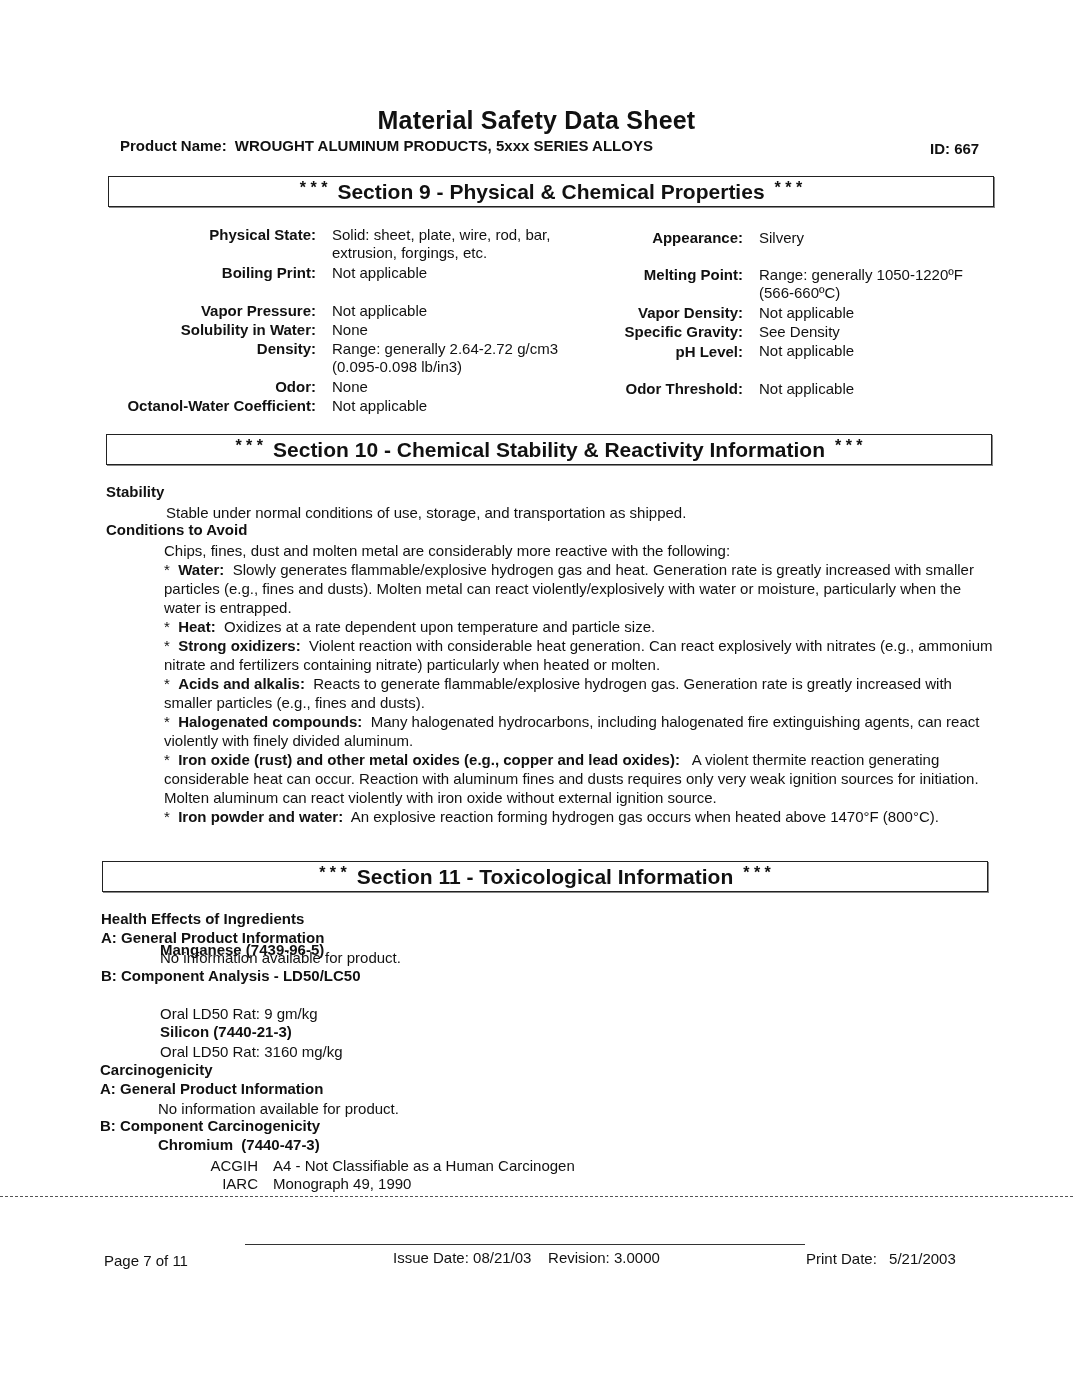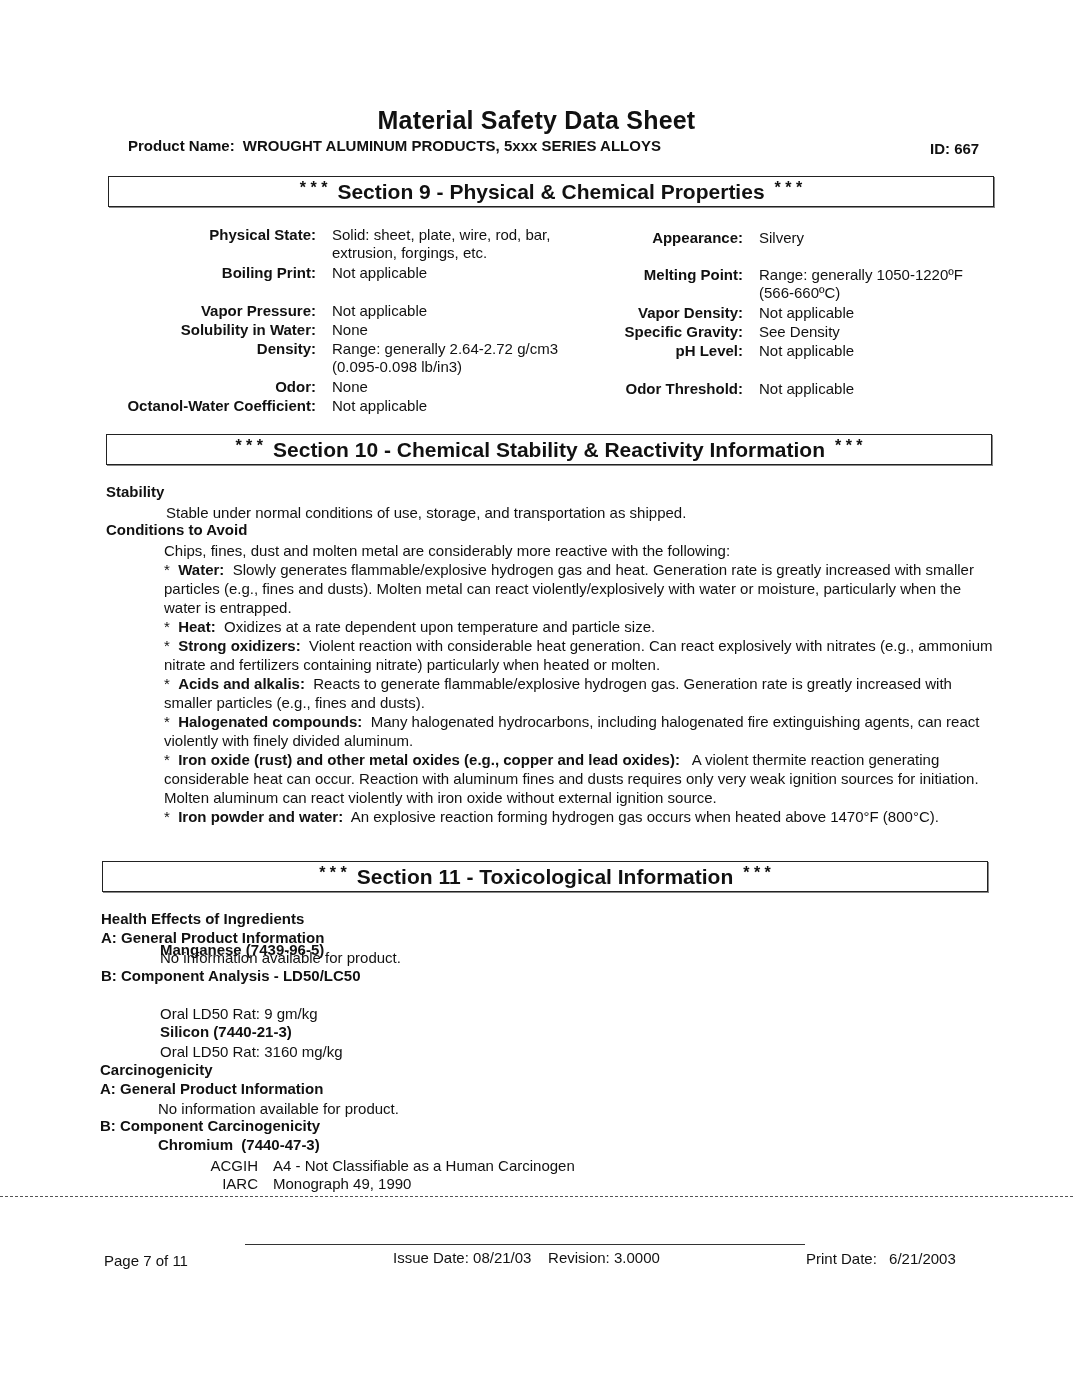--- a/index.html
+++ b/index.html
@@ -1,20 +1,20 @@
 <!DOCTYPE html>
 <html><head>
 <meta charset="utf-8">
 <style>
   html, body { margin:0; padding:0; background:#ffffff; }
   body { width:1073px; height:1382px; position:relative; overflow:hidden;
          font-family:"Liberation Sans", sans-serif; color:#111; }
   .abs { position:absolute; }
   .title { left:0; width:1073px; top:106px; text-align:center; font-size:25px; font-weight:bold; letter-spacing:0.2px; }
-  .product { left:128px; top:137px; font-size:15px; font-weight:bold; }
+  .product { left:120px; top:137px; font-size:15px; font-weight:bold; }
   .docid { left:930px; top:140px; font-size:15px; font-weight:bold; }
   .secbox { border:1.5px solid #222; box-shadow: 1px 1px 0 #888; height:29px; display:flex; align-items:center; justify-content:center;
             font-size:21px; font-weight:bold; }
   .secbox .stars { font-size:16px; font-weight:bold; margin:0 10px; position:relative; top:-4px; }
   .lbl { font-weight:bold; font-size:15px; text-align:right; }
   .val { font-size:15px; line-height:18px; }
   .prop { position:absolute; display:flex; }
   .prop .lbl { flex:none; }
   .prop .val { flex:none; margin-left:16px; }
   .heading { font-size:15px; font-weight:bold; }
@@ -77,21 +77,21 @@
   <div class="val" style="width:232px;">Range: generally 1050-1220ºF (566-660ºC)</div>
 </div>
 <div class="prop" style="left:590px; top:304px;">
   <div class="lbl" style="width:153px;">Vapor Density:</div>
   <div class="val" style="width:240px;">Not applicable</div>
 </div>
 <div class="prop" style="left:590px; top:323px;">
   <div class="lbl" style="width:153px;">Specific Gravity:</div>
   <div class="val" style="width:240px;">See Density</div>
 </div>
-<div class="prop" style="left:590px; top:342px;">
+<div class="prop" style="left:590px; top:342px;align-items:center;">
   <div class="lbl" style="width:153px;">pH Level:</div>
   <div class="val" style="width:240px;">Not applicable</div>
 </div>
 <div class="prop" style="left:590px; top:380px;">
   <div class="lbl" style="width:153px;">Odor Threshold:</div>
   <div class="val" style="width:240px;">Not applicable</div>
 </div>
 
 <div class="abs secbox" style="left:106px; top:434px; width:884px;">
   <span class="stars">* * *</span>
@@ -138,14 +138,14 @@
 <div class="abs txt" style="left:190px; top:1174px; width:68px; text-align:right;">IARC</div>
 <div class="abs txt" style="left:273px; top:1174px;">Monograph 49, 1990</div>
 
 <div class="abs rule" style="left:0; top:1196px; width:1073px;"></div>
 <div class="abs" style="left:245px; top:1244px; width:560px; border-top:1px solid #333;"></div>
 
 <div class="abs foot" style="left:104px; top:1252px;">Page 7 of 11</div>
 <div class="abs foot" style="left:393px; top:1249px; white-space:pre;">Issue Date: 08/21/03    Revision: 3.0000</div>
 <div class="abs foot" style="left:806px; top:1250px;">
   <span>Print Date:</span>
-  <span style="margin-left:8px;">6/21/2003</span>
+  <span style="margin-left:8px;">5/21/2003</span>
 </div>
 
 </body></html>

